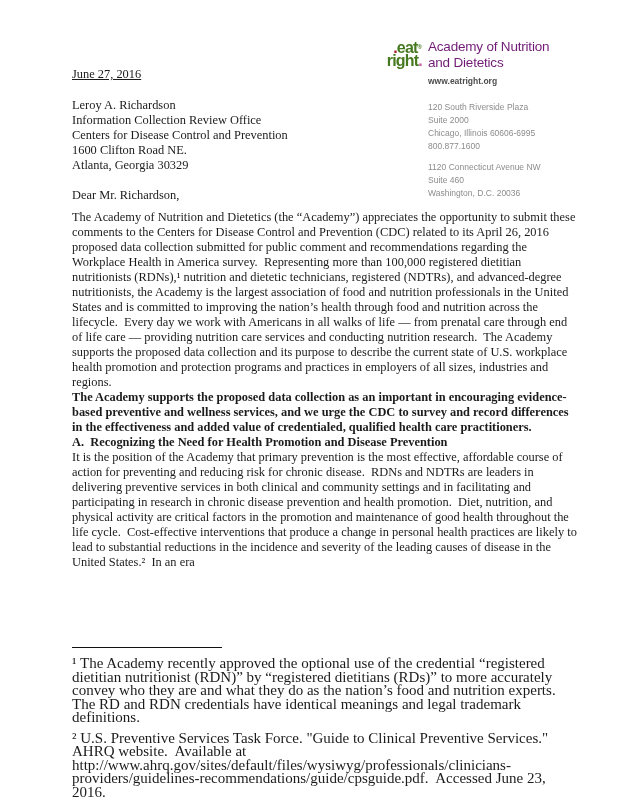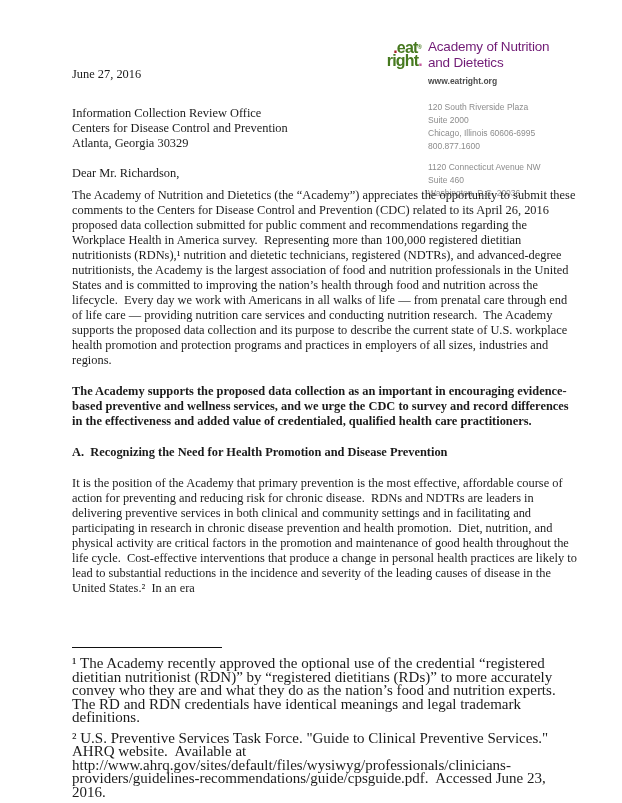--- a/index.html
+++ b/index.html
@@ -64,25 +64,25 @@
 
   
   .letter {
     position: absolute;
     left: 72px;
     top: 67px;
     width: 506px;
     font-size: 12.4px;
     line-height: 15px;
   }
-  .date-line { margin-bottom: 24px; }
+  .date-line { margin-bottom: 16px; text-decoration: underline; }
   .recipient div { line-height: 15px; }
   .salutation { margin-top: 15px; }
   .body-text p {
-    margin-top: 16px;
+    margin-top: 0;
     white-space: pre-wrap;
   }
   .body-text p.first { margin-top: 7px; }
   .bold-para { font-weight: bold; }
   .section-heading {
     font-weight: bold;
     margin-top: 36px;
     white-space: pre-wrap;
   }
   .section-body { margin-top: 4px; }
@@ -134,22 +134,24 @@
       <div>1120 Connecticut Avenue NW</div>
       <div>Suite 460</div>
       <div>Washington, D.C. 20036</div>
     </div>
   </div>
 
   <div class="letter">
     <div class="date-line">June 27, 2016</div>
 
     <div class="recipient">
+      <div>Leroy A. Richardson</div>
       <div>Information Collection Review Office</div>
       <div>Centers for Disease Control and Prevention</div>
+      <div>1600 Clifton Road NE.</div>
       <div>Atlanta, Georgia 30329</div>
     </div>
 
     <div class="salutation">Dear Mr. Richardson,</div>
 
     <div class="body-text">
       <p class="first">The Academy of Nutrition and Dietetics (the “Academy”) appreciates the opportunity to submit these comments to the Centers for Disease Control and Prevention (CDC) related to its April 26, 2016 proposed data collection submitted for public comment and recommendations regarding the Workplace Health in America survey.  Representing more than 100,000 registered dietitian nutritionists (RDNs),¹ nutrition and dietetic technicians, registered (NDTRs), and advanced-degree nutritionists, the Academy is the largest association of food and nutrition professionals in the United States and is committed to improving the nation’s health through food and nutrition across the lifecycle.  Every day we work with Americans in all walks of life — from prenatal care through end of life care — providing nutrition care services and conducting nutrition research.  The Academy supports the proposed data collection and its purpose to describe the current state of U.S. workplace health promotion and protection programs and practices in employers of all sizes, industries and regions.</p>
       <p class="bold-para">The Academy supports the proposed data collection as an important in encouraging evidence-based preventive and wellness services, and we urge the CDC to survey and record differences in the effectiveness and added value of credentialed, qualified health care practitioners.</p>
       <p class="section-heading">A.  Recognizing the Need for Health Promotion and Disease Prevention</p>
       <p class="section-body">It is the position of the Academy that primary prevention is the most effective, affordable course of action for preventing and reducing risk for chronic disease.  RDNs and NDTRs are leaders in delivering preventive services in both clinical and community settings and in facilitating and participating in research in chronic disease prevention and health promotion.  Diet, nutrition, and physical activity are critical factors in the promotion and maintenance of good health throughout the life cycle.  Cost-effective interventions that produce a change in personal health practices are likely to lead to substantial reductions in the incidence and severity of the leading causes of disease in the United States.²  In an era</p>

